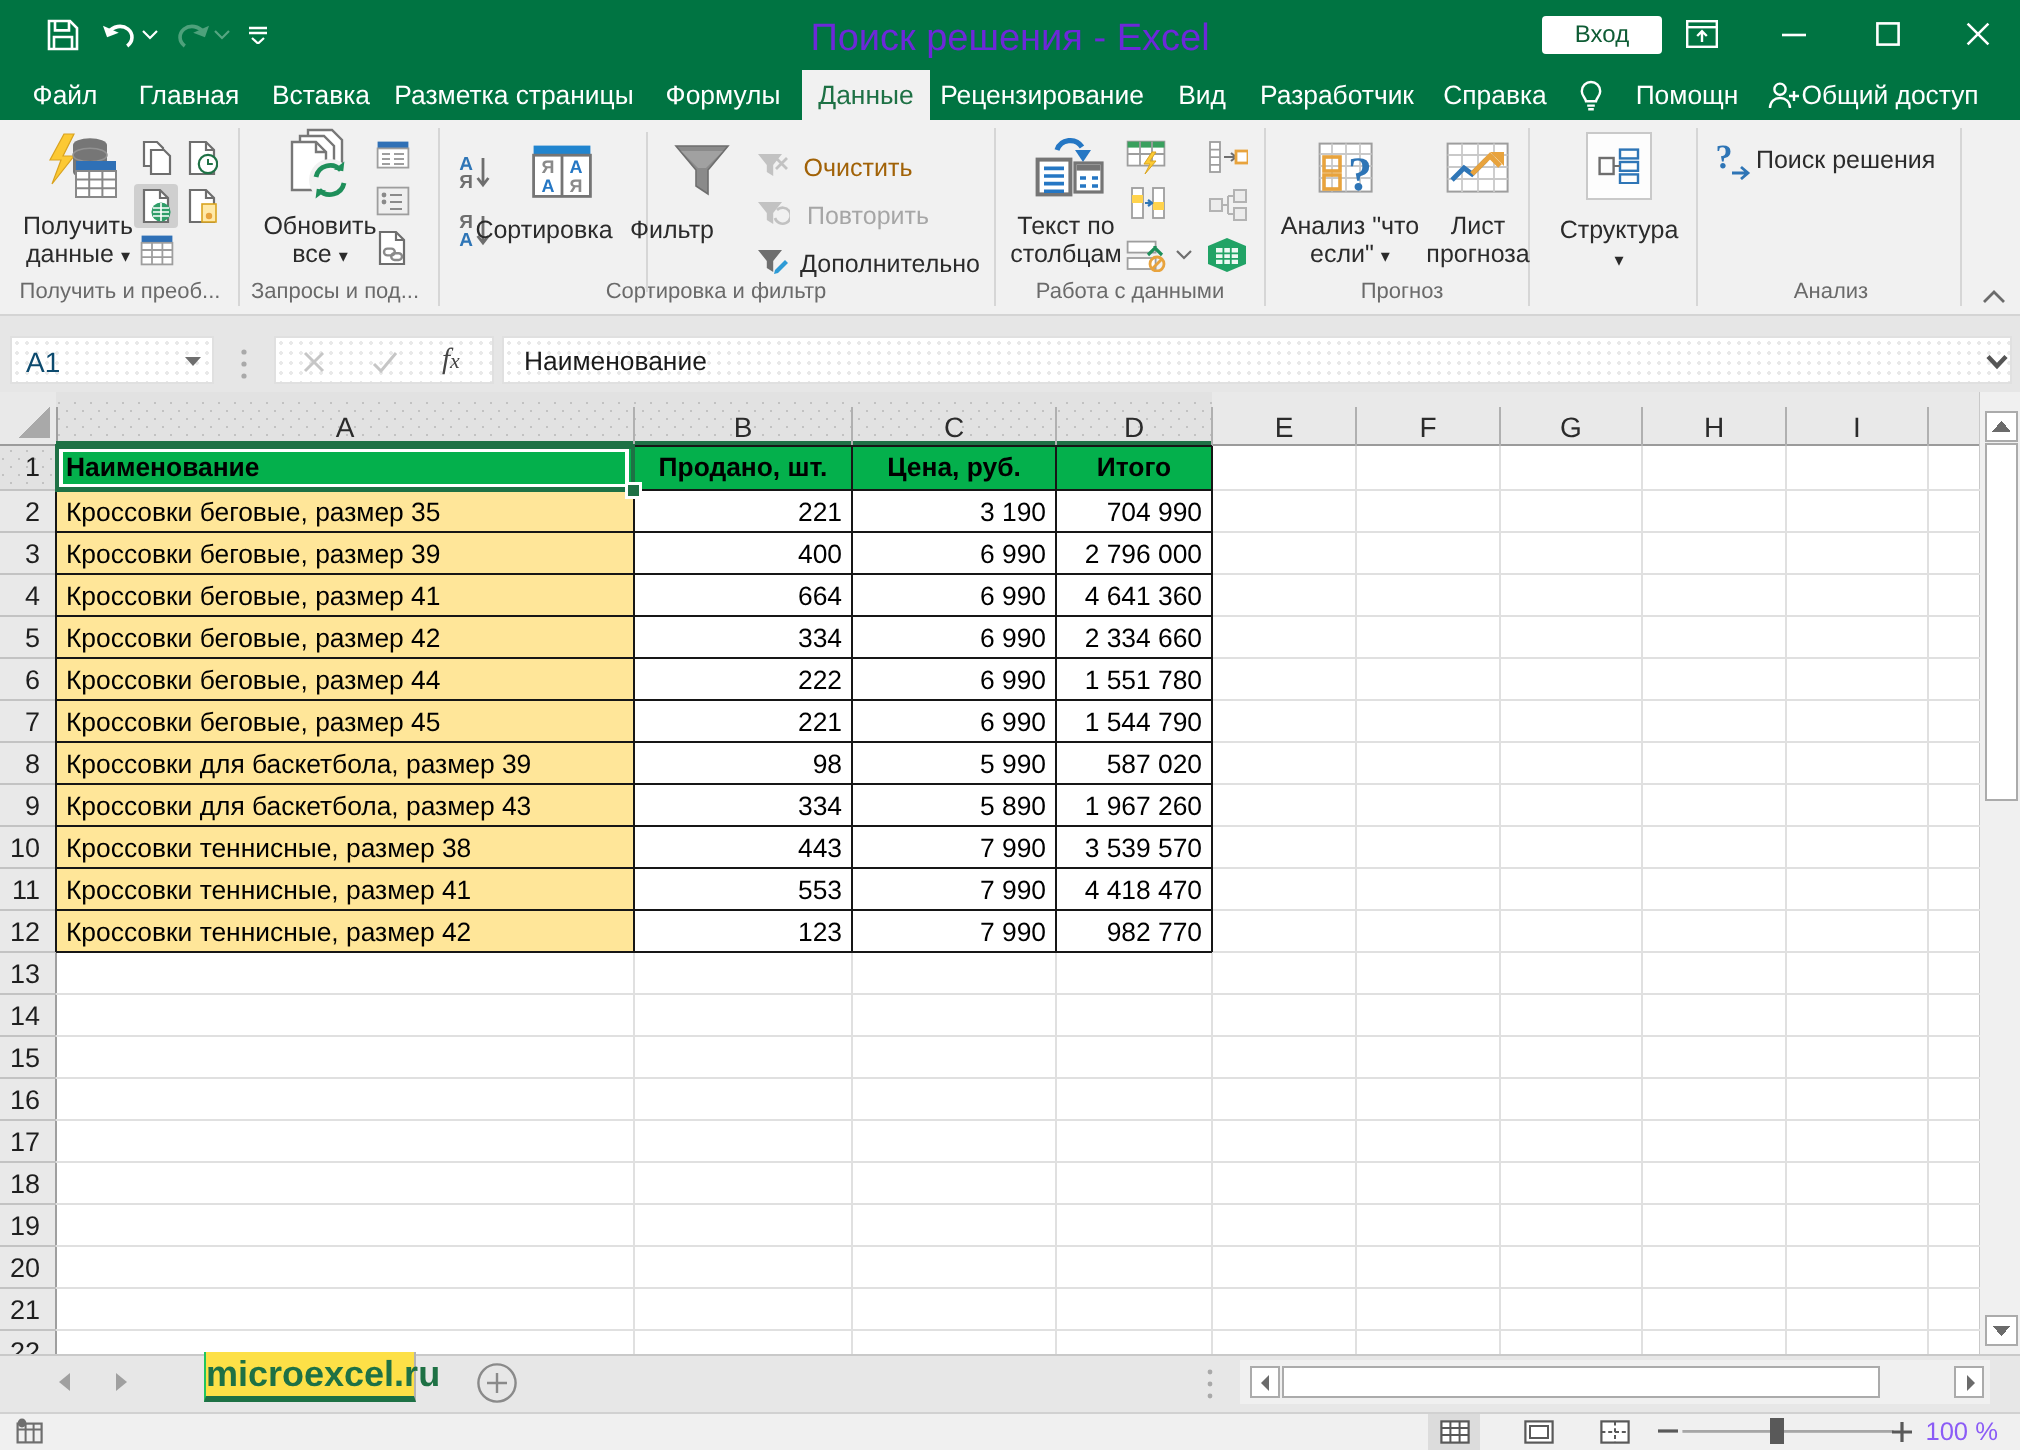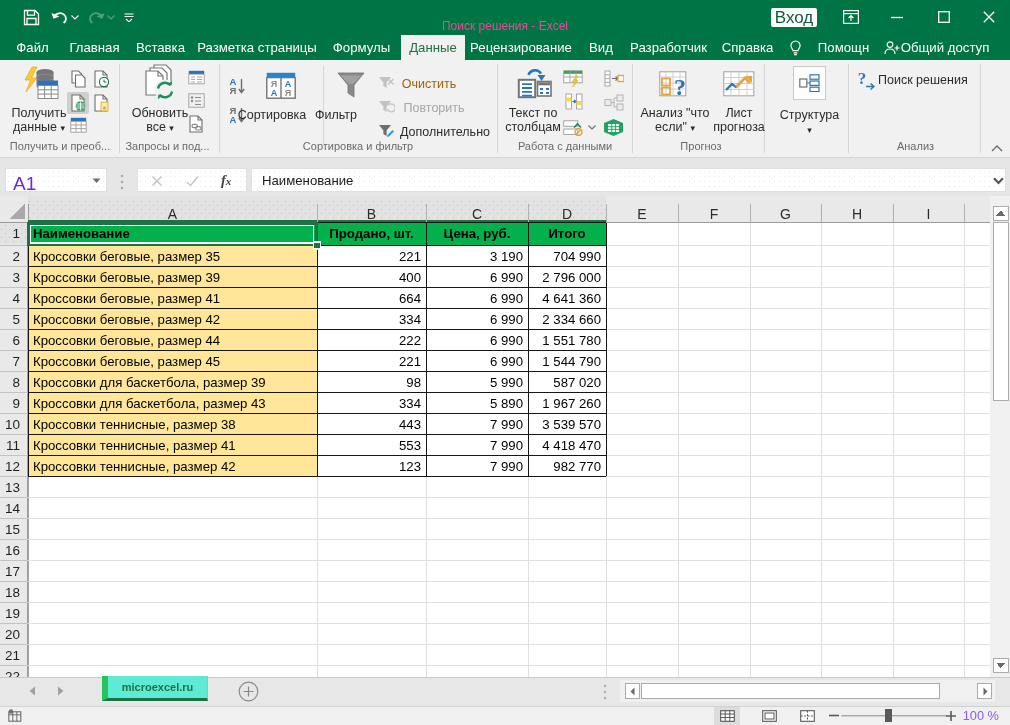--- a/index.html
+++ b/index.html
@@ -21,22 +21,22 @@
       <path d="M17 2.2 L16.2 8.3 L10 7.3 Z" fill="#8fc6ab" transform="rotate(12 14 5)"></path>
     </g>
   </svg>
 <svg style="position:absolute;left:107px;top:15px" width="8" height="5" viewBox="0 0 8 5">
     <path d="M0.5 0.5 L4 4 L7.5 0.5" fill="none" stroke="#8fc6ab" stroke-width="1.1" opacity="0.6"></path>
   </svg>
 <svg style="position:absolute;left:124px;top:13px" width="10" height="9" viewBox="0 0 10 9">
     <path d="M0.5 1 H9.5 M0.5 3.5 H9.5" stroke="#fff" stroke-width="1.2"></path>
     <path d="M2 6 L5 8.8 L8 6" fill="none" stroke="#fff" stroke-width="1.1"></path>
   </svg>
-<div class="abs" style="left:505px;top:19px;transform:translateX(-50%);color:#ec4899;font-size:12px;white-space:nowrap">Поиск решения - Excel</div>
-<div class="abs" style="left:771px;top:8px;width:46px;height:19px;background:#fff;border-radius:2px;color:#0e5c35;font-size:17px;text-align:center;line-height:19px">Вход</div>
+<div class="abs" style="left:505px;top:9px;transform:translateX(-50%);color:#6d28d9;font-size:19px;white-space:nowrap">Поиск решения - Excel</div>
+<div class="abs" style="left:771px;top:8px;width:60px;height:19px;background:#fff;border-radius:2px;color:#0e5c35;font-size:12px;text-align:center;line-height:19px">Вход</div>
 <svg style="position:absolute;left:843px;top:10px" width="16" height="14" viewBox="0 0 16 14">
     <g fill="none" stroke="#fff" stroke-width="1.2">
       <rect x="0.6" y="0.6" width="14.8" height="12.8"></rect>
       <path d="M0.6 3.6 H15.4"></path>
       <path d="M8 11 V6 M5.6 8 L8 5.6 L10.4 8"></path>
     </g>
   </svg>
 <svg style="position:absolute;left:891px;top:16px" width="12" height="3" viewBox="0 0 12 3">
     <path d="M0 1.5 H12" stroke="#fff" stroke-width="1.3"></path>
   </svg>
@@ -275,37 +275,37 @@
     <path d="M7.8 9 H11" stroke="#6e6e6e" stroke-width="1"></path>
   </svg>
 <div class="btxt" style="left:809.5px;top:108px">Структура<br><span style="font-size:9px">▾</span></div>
 <svg style="position:absolute;left:856px;top:70px" width="20" height="20" viewBox="0 0 20 20">
     <text x="6" y="14" font-size="17" font-weight="bold" fill="#2e75b6" text-anchor="middle" font-family="Liberation Serif">?</text>
     <path d="M10 16.5 H17 M14.5 13.5 L18 16.5 L14.5 19.5" fill="none" stroke="#2e75b6" stroke-width="1.4"></path>
   </svg>
 <div class="abs" style="left:878px;top:73px;font-size:12.5px;color:#2b2b2b;white-space:nowrap">Поиск решения</div>
 <div class="abs" style="left:0;top:158px;width:1010px;height:38px;background:#e6e6e6"></div>
 <div class="abs" style="left:5px;top:168px;width:102px;height:24px;background:#fff;border:1px solid #e0e0e0;background-image:radial-gradient(#e9e9e9 0.8px,transparent 0.9px);background-size:5px 5px;"></div>
-<div class="abs" style="left:13px;top:173px;font-size:19px;color:#6d28d9">A1</div>
+<div class="abs" style="left:13px;top:173px;font-size:14px;color:#0c4a6e">A1</div>
 <svg style="position:absolute;left:92px;top:178px" width="9" height="6" viewBox="0 0 9 6">
     <path d="M0.5 0.5 L4.5 5 L8.5 0.5" fill="#6e6e6e"></path>
   </svg>
 <svg style="position:absolute;left:120px;top:174px" width="4" height="16" viewBox="0 0 4 16">
     <circle cx="2" cy="2" r="1.3" fill="#a9a9a9"></circle>
     <circle cx="2" cy="8" r="1.3" fill="#a9a9a9"></circle>
     <circle cx="2" cy="14" r="1.3" fill="#a9a9a9"></circle>
   </svg>
 <div class="abs" style="left:137px;top:168px;width:110px;height:24px;background:#fff;border:1px solid #e0e0e0;background-image:radial-gradient(#e9e9e9 0.8px,transparent 0.9px);background-size:5px 5px;"></div>
 <svg style="position:absolute;left:151px;top:175px" width="12" height="12" viewBox="0 0 12 12">
     <path d="M1.5 1.5 L10.5 10.5 M10.5 1.5 L1.5 10.5" stroke="#c6c6c6" stroke-width="1.5"></path>
   </svg>
 <svg style="position:absolute;left:186px;top:175px" width="13" height="12" viewBox="0 0 13 12">
     <path d="M1 7 L4.5 10.5 L12 1.5" fill="none" stroke="#c6c6c6" stroke-width="1.5"></path>
   </svg>
-<div class="abs" style="left:221px;top:172px;font-size:14.5px;font-style:italic;font-family:'Liberation Serif',serif;color:#444;font-weight:bold">f<span style="font-size:11px">x</span></div>
+<div class="abs" style="left:221px;top:172px;font-size:14.5px;font-style:italic;font-family:'Liberation Serif',serif;color:#444;font-weight:normal">f<span style="font-size:11px">x</span></div>
 <div class="abs" style="left:251px;top:168px;width:755px;height:24px;background:#fff;border:1px solid #e0e0e0;background-image:radial-gradient(#e9e9e9 0.8px,transparent 0.9px);background-size:5px 5px;"></div>
 <div class="abs" style="left:262px;top:173px;font-size:13.2px;color:#1a1a1a">Наименование</div>
 <svg style="position:absolute;left:993px;top:177px" width="11" height="8" viewBox="0 0 11 8">
     <path d="M1 1.2 L5.5 6 L10 1.2" fill="none" stroke="#555" stroke-width="2.2"></path>
   </svg>
 <svg width="1010" height="481" viewBox="0 0 1010 481" style="position:absolute;left:0;top:196px" font-family="Liberation Sans, sans-serif" shape-rendering="crispEdges">
     <rect x="0" y="0" width="990" height="26.8" fill="#e9e9e9"></rect>
     <rect x="28" y="0" width="578" height="26.8" fill="#e2e2e2"></rect>
     <rect x="28" y="4" width="578" height="20.8" fill="url(#dots)"></rect>
     <defs>
@@ -495,21 +495,21 @@
     <rect x="993" y="462" width="15.5" height="14.5" fill="#ffffff" stroke="#ababab" stroke-width="1"></rect>
     <path d="M996.25 466.75 L1000.75 472.25 L1005.25 466.75 Z" fill="#6b6b6b"></path>
   </svg>
 <div class="abs" style="left:0;top:677px;width:1010px;height:29px;background:#e7e7e7;border-top:1px solid #c9c9c9"></div>
 <svg style="position:absolute;left:28px;top:686px" width="9" height="10" viewBox="0 0 9 10">
     <path d="M7 0.5 L1.5 5 L7 9.5 Z" fill="#a0a0a0"></path>
   </svg>
 <svg style="position:absolute;left:56px;top:686px" width="9" height="10" viewBox="0 0 9 10">
     <path d="M2 0.5 L7.5 5 L2 9.5 Z" fill="#a0a0a0"></path>
   </svg>
-<div class="abs" style="left:102px;top:676.4px;width:106px;height:25px;background:#5eead4;border-left:6px solid #22c55e;border-right:1px solid #b3b3b3;border-bottom:3px solid #1E7145;text-align:center;font-size:11px;font-weight:bold;color:#1E7145;line-height:22px">microexcel.ru</div>
+<div class="abs" style="left:102px;top:676.4px;width:106px;height:25px;background:#fde047;border-left:1px solid #22c55e;border-right:1px solid #b3b3b3;border-bottom:3px solid #1E7145;text-align:center;font-size:18px;font-weight:bold;color:#1E7145;line-height:22px">microexcel.ru</div>
 <svg style="position:absolute;left:238px;top:681px" width="21" height="21" viewBox="0 0 21 21">
     <circle cx="10.5" cy="10.5" r="9.3" fill="none" stroke="#8a8a8a" stroke-width="1.2"></circle>
     <path d="M10.5 5.5 V15.5 M5.5 10.5 H15.5" stroke="#8a8a8a" stroke-width="1.2"></path>
   </svg>
 <svg style="position:absolute;left:603px;top:684px" width="5" height="16" viewBox="0 0 5 16">
     <circle cx="2" cy="2" r="1.2" fill="#a9a9a9"></circle>
     <circle cx="2" cy="8" r="1.2" fill="#a9a9a9"></circle>
     <circle cx="2" cy="14" r="1.2" fill="#a9a9a9"></circle>
   </svg>
 <div class="abs" style="left:620px;top:680px;width:375px;height:22px;background:#f0f0f0"></div>

